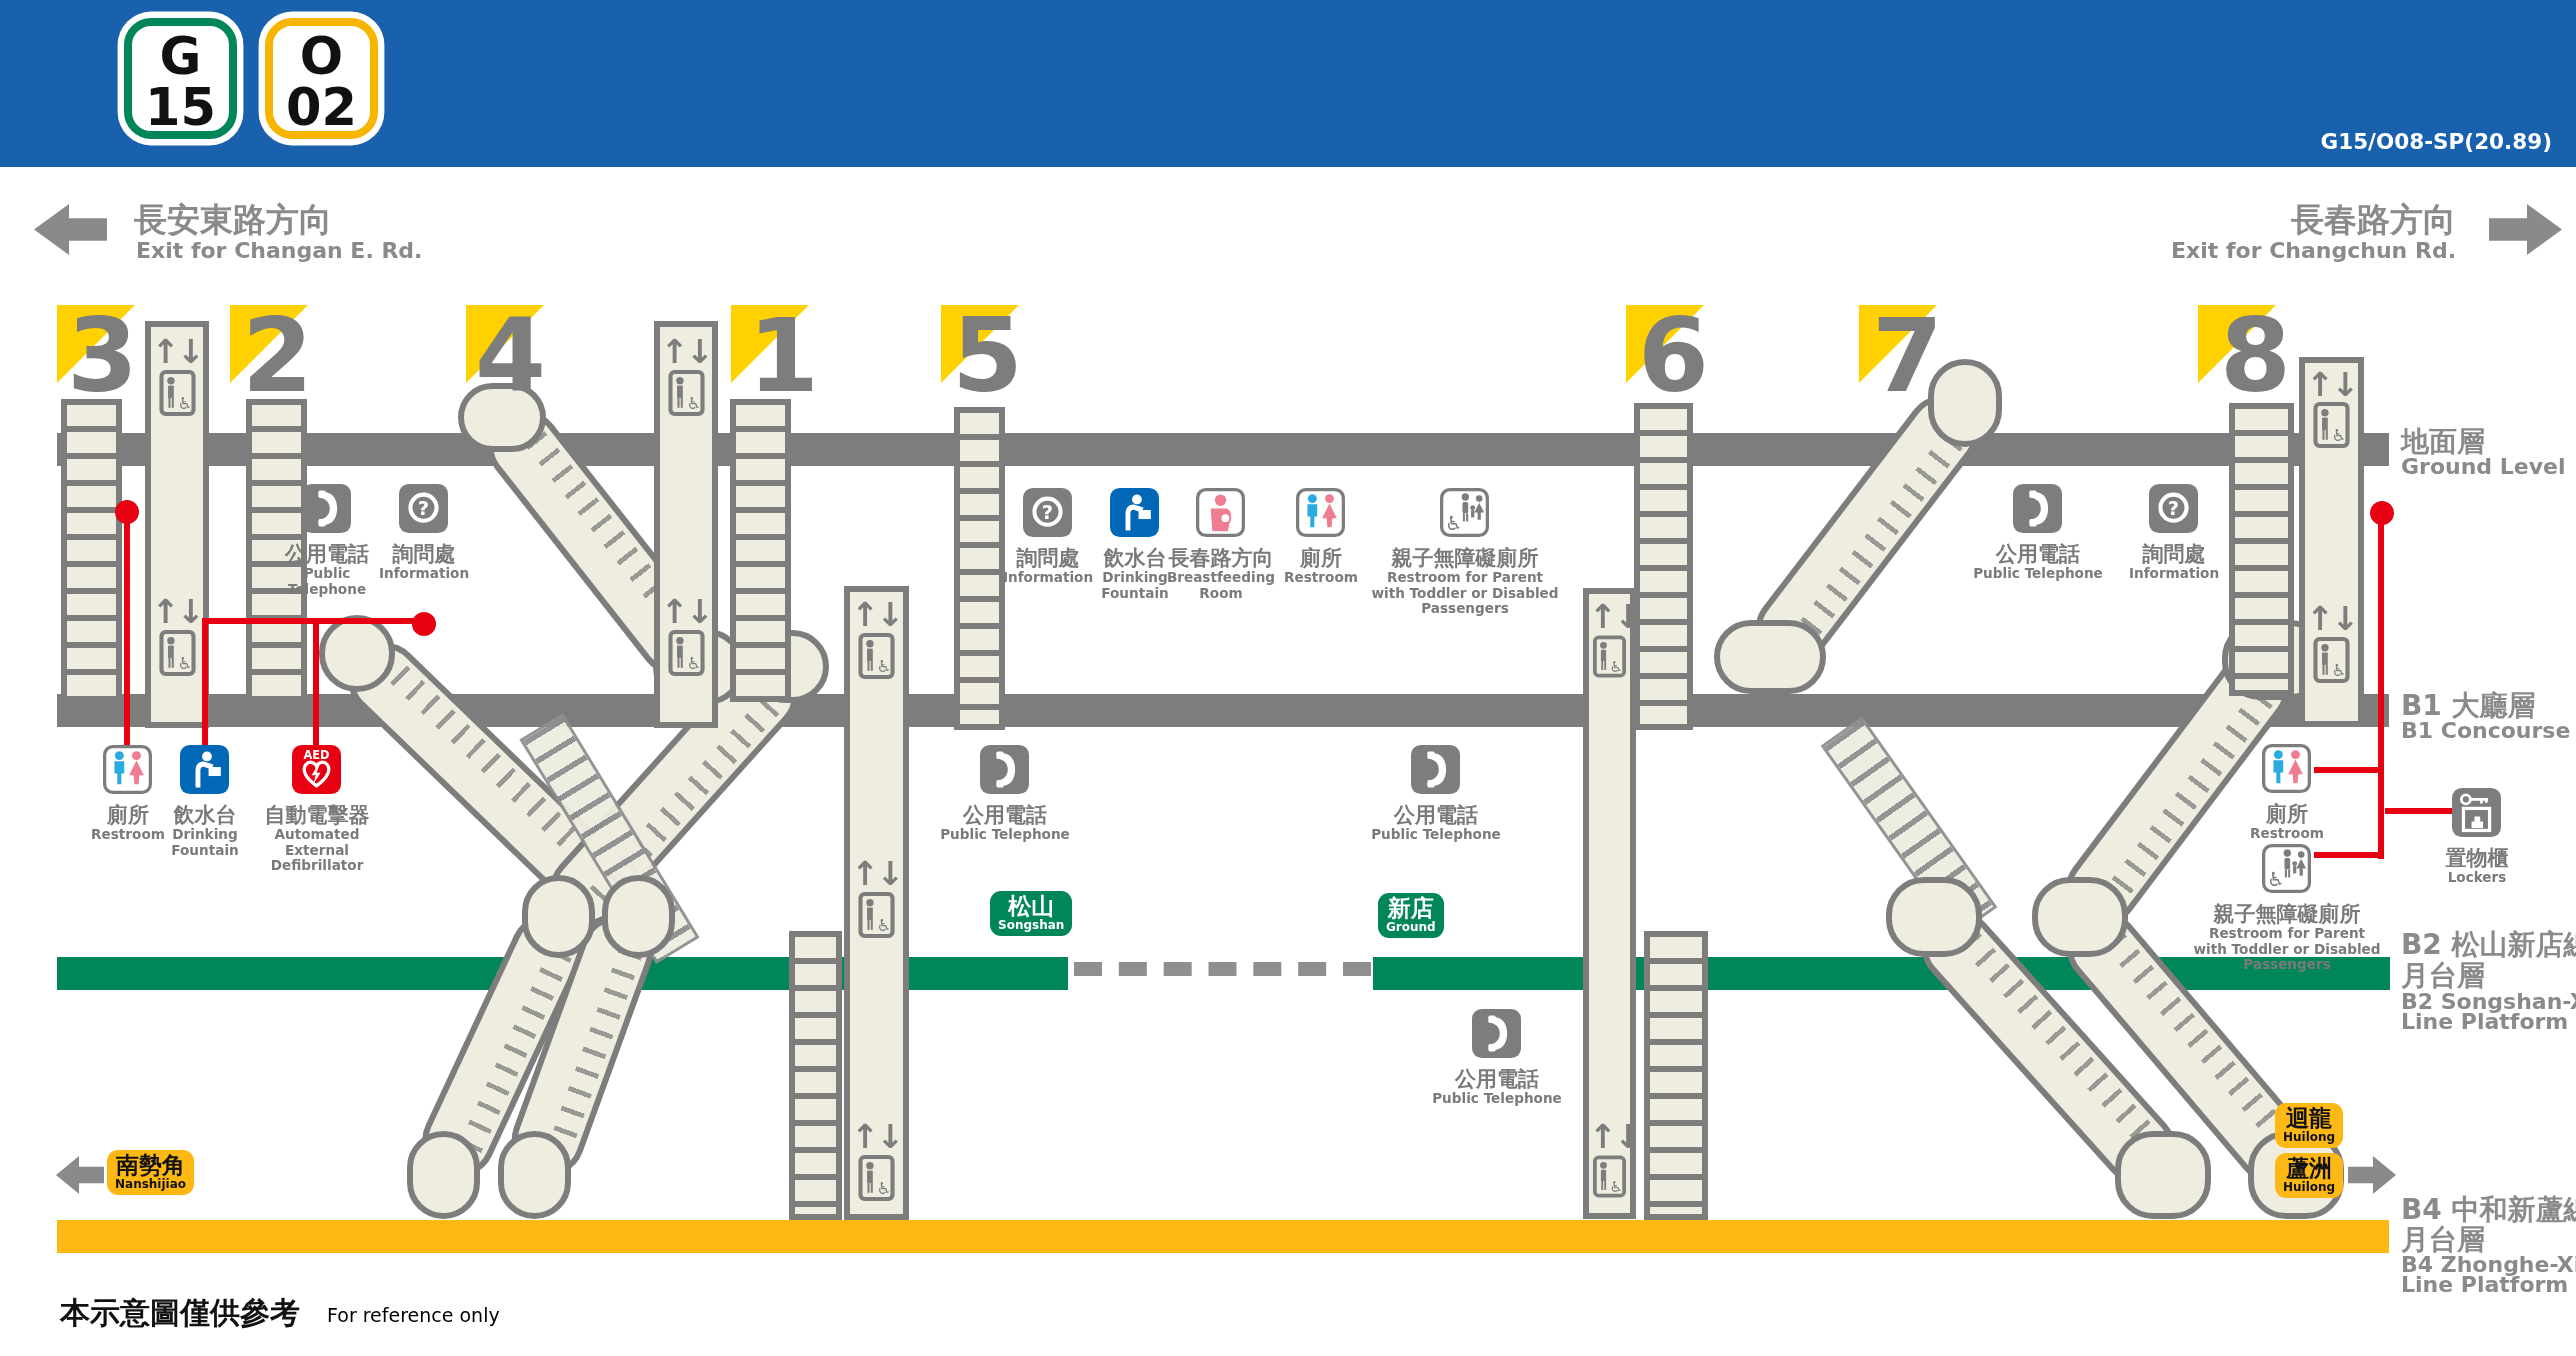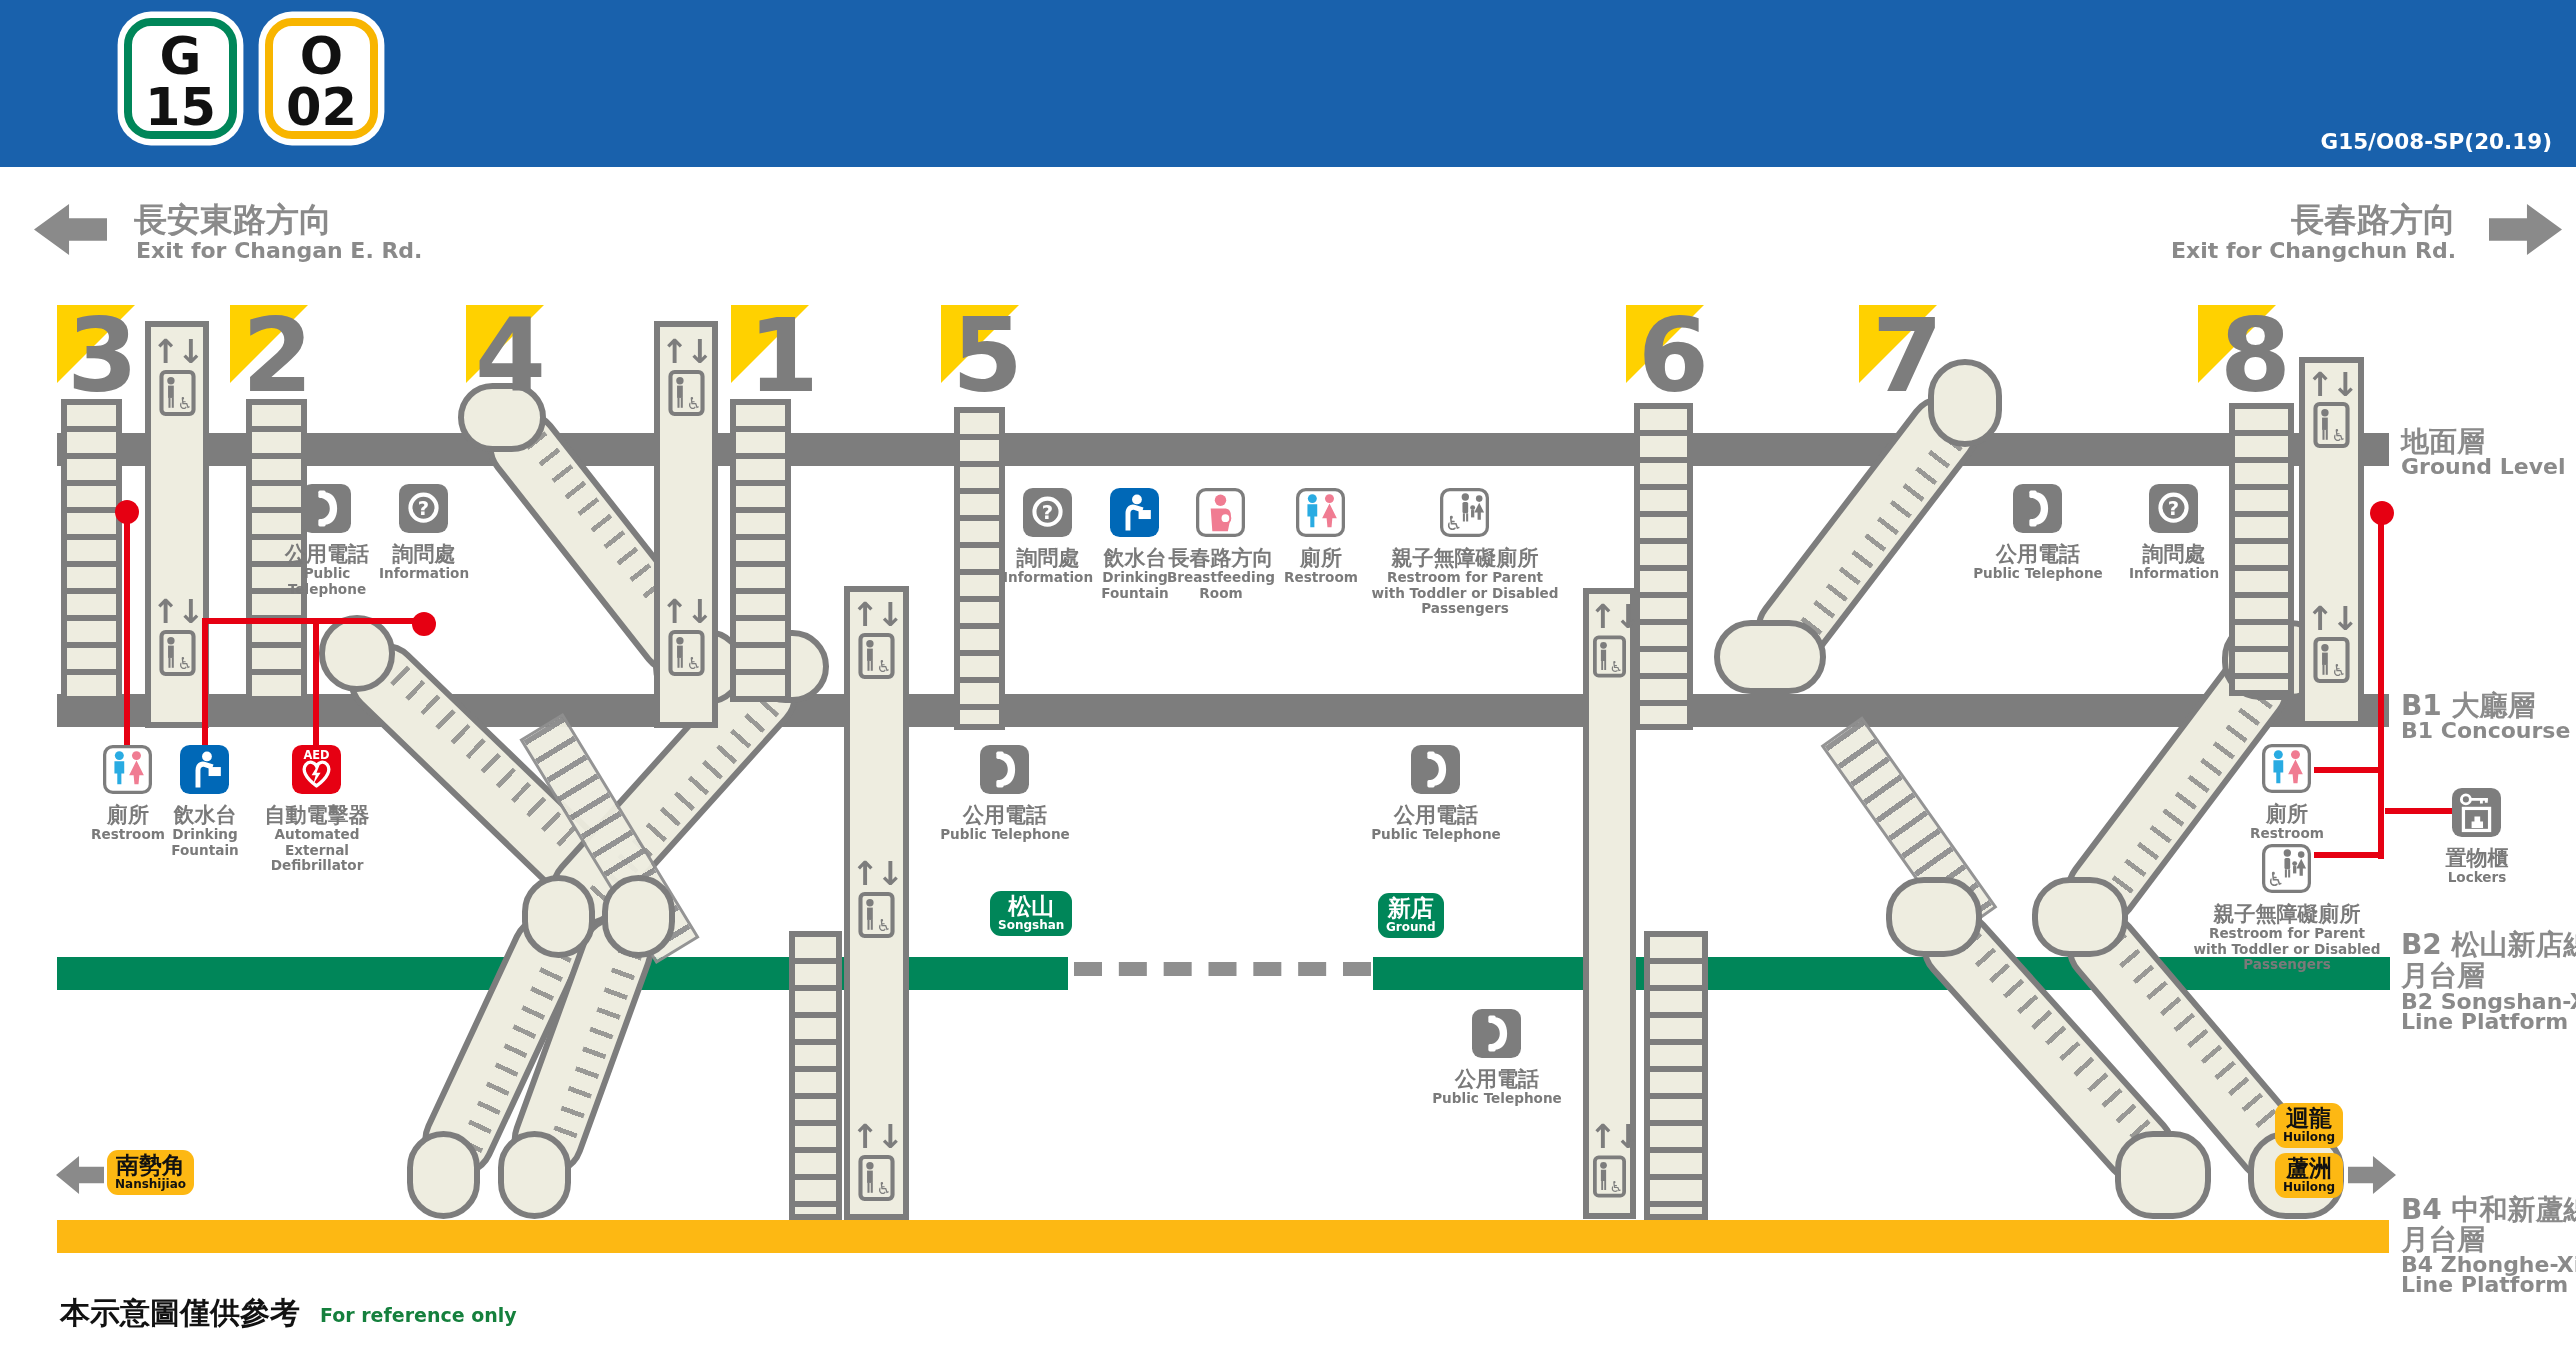--- a/index.html
+++ b/index.html
@@ -56,37 +56,37 @@
   .sbadge{position:absolute;border-radius:11px;text-align:center;font-weight:bold;padding:3.2px 8px;z-index:5}
   .sbadge .z{font-size:23px;line-height:1.1;white-space:nowrap}
   .sbadge .e{font-size:12px;line-height:1.1;white-space:nowrap}
   .sb-green{background:#008659;color:#fff}
   .sb-orange{background:#FDB813;color:#111}
   
   .rline{position:absolute;background:#E60012;z-index:7}
   .rdot{position:absolute;width:24px;height:24px;border-radius:50%;background:#E60012;z-index:7}
   
   #f-zh{position:absolute;left:60px;top:1293px;font-size:30px;font-weight:bold;color:#111;z-index:5}
-  #f-en{position:absolute;left:320px;top:1304px;font-size:19px;font-weight:bold;color:#15803d;z-index:5}
+  #f-en{position:absolute;left:327px;top:1304px;font-size:19px;font-weight:normal;color:#000000;z-index:5}
 </style>
 </head>
 <body>
 
 <div id="stage">
 
   <div id="hdr">
     <div class="hbadge" style="left:124px;border:8.8px solid #008659">
       <div class="l">G</div>
       <div class="n">15</div>
     </div>
     <div class="hbadge" style="left:265px;border:8.8px solid #F8B500">
       <div class="l">O</div>
       <div class="n">02</div>
     </div>
-    <div id="t-ref">G15/O08-SP(20.19)</div>
+    <div id="t-ref">G15/O08-SP(20.89)</div>
   </div>
 
   <div class="barrow arr-l" style="left:34px;top:204px;width:73px;height:51px"></div>
   <div class="dirzh" style="left:134px;top:198px">長安東路方向</div>
   <div class="diren" style="left:136px;top:238px">Exit for Changan E. Rd.</div>
   <div class="dirzh" style="right:120px;top:198px">長春路方向</div>
   <div class="diren" style="right:120px;top:238px">Exit for Changchun Rd.</div>
   <div class="barrow arr-r" style="left:2489px;top:204px;width:73px;height:51px"></div>
 
   <div class="bar" style="left:57px;top:433px;width:2332px"></div>

